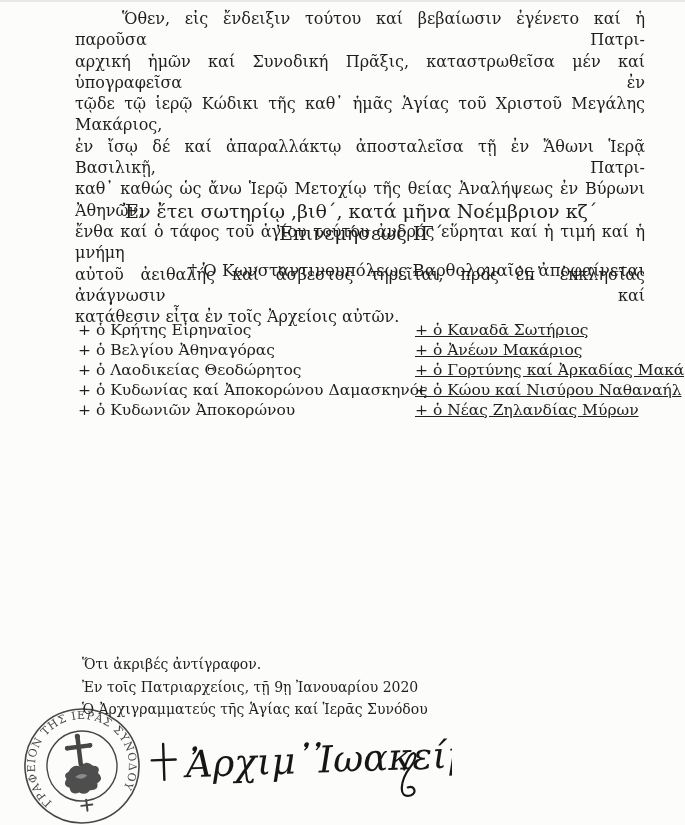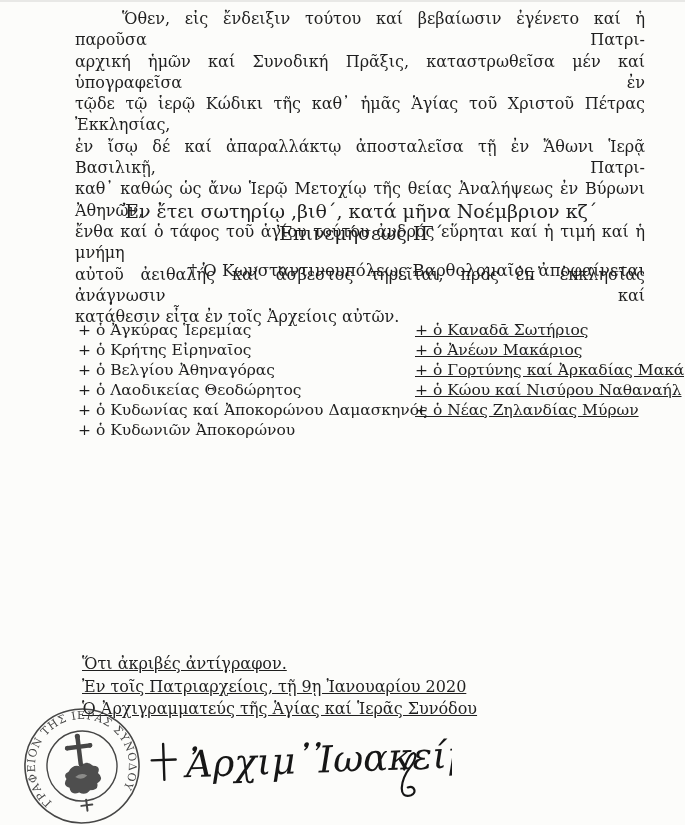--- a/index.html
+++ b/index.html
@@ -20,49 +20,48 @@
   .pline.first{text-indent:47px;}
   .pline.last{text-align-last:left;}
   .centerline{position:absolute;left:75px;width:570px;text-align:center;font-size:19px;}
   .date1{top:198px;}
   .date2{top:220px;}
   .patriarch{top:259px;font-size:16.5px;text-align:right;}
   .siglist{position:absolute;top:318px;font-size:15.5px;line-height:20px;}
   .siglist.leftcol{left:78px;width:335px;}
   .siglist.rightcol{left:415px;width:265px;text-decoration:underline;}
   .sigrow{white-space:nowrap;}
-  .cert{position:absolute;left:82px;top:651px;font-size:16px;line-height:22.5px;text-decoration:underline;}
+  .cert{position:absolute;left:82px;top:651px;font-size:14px;line-height:22.5px;}
   .cert div{white-space:nowrap;}
   .sealwrap{position:absolute;left:18px;top:702px;width:130px;height:123px;}
   .signwrap{position:absolute;left:142px;top:712px;width:310px;height:105px;}
   svg text{font-family:"DejaVu Serif","Liberation Serif",serif;}
 </style>
 </head>
 <body>
 
 <div class="page">
 
   <div class="textblock">
     <div class="pline first">Ὅθεν, εἰς ἔνδειξιν τούτου καί βεβαίωσιν ἐγένετο καί ἡ παροῦσα Πατρι-</div>
     <div class="pline">αρχική ἡμῶν καί Συνοδική Πρᾶξις, καταστρωθεῖσα μέν καί ὑπογραφεῖσα ἐν</div>
-    <div class="pline">τῷδε τῷ ἱερῷ Κώδικι τῆς καθ᾽ ἡμᾶς Ἁγίας τοῦ Χριστοῦ Πέτρας Ἐκκλησίας,</div>
+    <div class="pline">τῷδε τῷ ἱερῷ Κώδικι τῆς καθ᾽ ἡμᾶς Ἁγίας τοῦ Χριστοῦ Μεγάλης Μακάριος,</div>
     <div class="pline">ἐν ἴσῳ δέ καί ἀπαραλλάκτῳ ἀποσταλεῖσα τῇ ἐν Ἄθωνι Ἱερᾷ Βασιλικῇ, Πατρι-</div>
     <div class="pline">καθ᾽ καθώς ὡς ἄνω Ἱερῷ Μετοχίῳ τῆς θείας Ἀναλήψεως  ἐν Βύρωνι Ἀθηνῶν,</div>
     <div class="pline">ἔνθα καί ὁ τάφος τοῦ ἁγίου τούτου ἀνδρός εὕρηται καί ἡ τιμή καί ἡ μνήμη</div>
     <div class="pline">αὐτοῦ ἀειθαλής καί ἄσβεστος τηρεῖται, πρός ἐπ᾽ ἐκκλησίας ἀνάγνωσιν καί</div>
     <div class="pline last">κατάθεσιν εἶτα ἐν τοῖς Ἀρχείοις αὐτῶν.</div>
   </div>
 
   <div class="centerline date1">Ἐν ἔτει σωτηρίῳ ,βιθ΄, κατά μῆνα Νοέμβριον κζ΄</div>
   <div class="centerline date2">Ἐπινεμήσεως ΙΓ΄</div>
 
   <div class="centerline patriarch">† Ὁ Κωνσταντινουπόλεως Βαρθολομαῖος ἀποφαίνεται</div>
 
   <div class="siglist leftcol">
-    <div class="sigrow">+ ὁ Ἀγκύρας Ἱερεμίας</div>
     <div class="sigrow">+ ὁ Κρήτης Εἰρηναῖος</div>
     <div class="sigrow">+ ὁ Βελγίου Ἀθηναγόρας</div>
     <div class="sigrow">+ ὁ Λαοδικείας Θεοδώρητος</div>
     <div class="sigrow">+ ὁ Κυδωνίας καί Ἀποκορώνου Δαμασκηνός</div>
     <div class="sigrow">+ ὁ Κυδωνιῶν Ἀποκορώνου</div>
   </div>
   <div class="siglist rightcol">
     <div class="sigrow">+ ὁ Καναδᾶ Σωτήριος</div>
     <div class="sigrow">+ ὁ Ἀνέων Μακάριος</div>
     <div class="sigrow">+ ὁ Γορτύνης καί Ἀρκαδίας Μακάριος</div>

